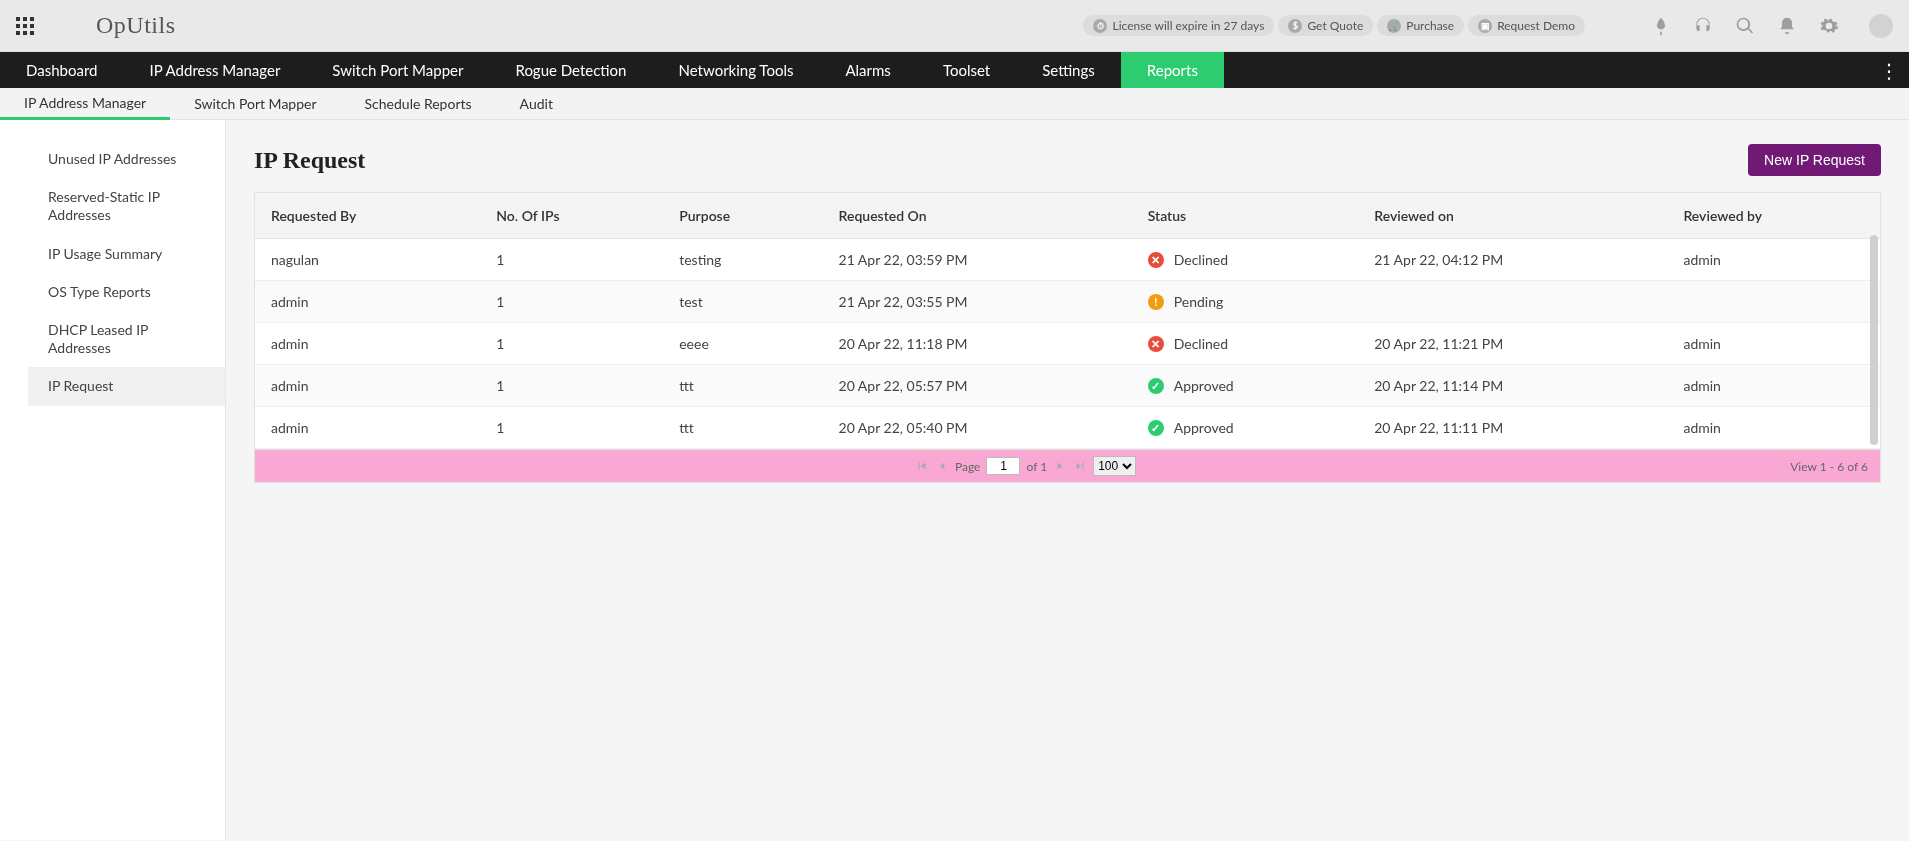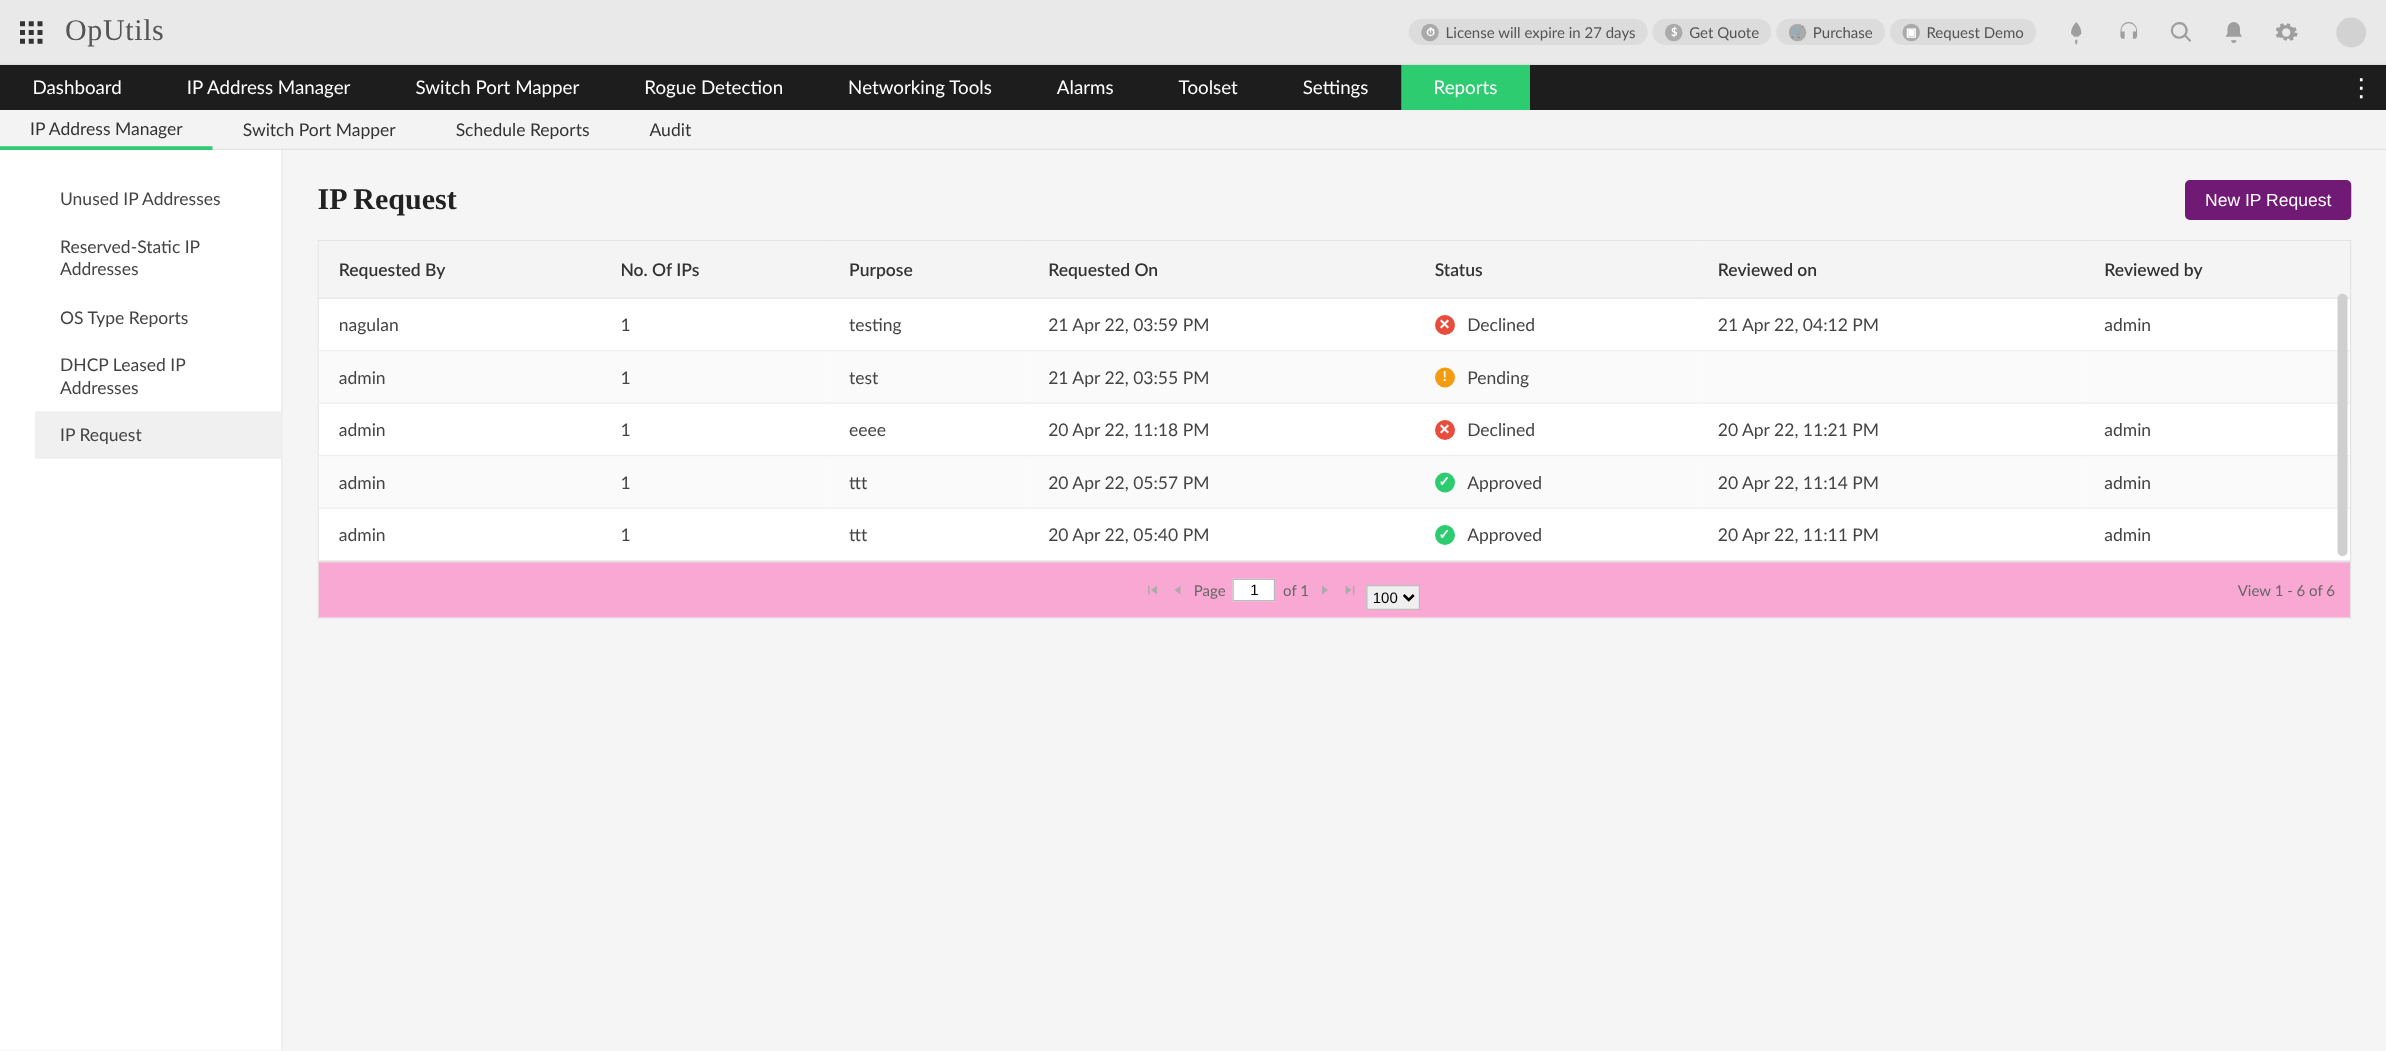--- a/index.html
+++ b/index.html
@@ -1,21 +1,21 @@
 <!DOCTYPE html>
 <html><head>
 <meta charset="utf-8">
 <style>
   * { box-sizing: border-box; margin: 0; padding: 0; }
   body { font-family: "Segoe UI", "Lato", sans-serif; background: #f5f5f5; color: #333; font-size: 14px; width: 1909px; }
 
   
   .top-header {
     display: flex; align-items: center; height: 52px;
-    background: #e9e9e9; padding: 0 16px; border-bottom: 1px solid #ddd;
+    background: #e9e9e9; padding: 0 16px; border-bottom: 1px solid #ddd; gap: 44px;
   }
   .apps-grid { width: 18px; height: 18px; display: grid;
     grid-template-columns: repeat(3,4px); grid-template-rows: repeat(3,4px);
     gap: 3px; margin-right: 18px; cursor: pointer; }
   .apps-grid span { background:#333; width:4px; height:4px; }
   .app-title { font-family: Georgia, serif; font-size: 24px; color:#555; letter-spacing:0.5px; }
   .top-spacer { flex:1; }
   .chips { display:flex; align-items:center; gap:4px; }
   .chip { display:inline-flex; align-items:center; gap:5px;
     background:#dcdcdc; border-radius:14px; padding:3px 10px; font-size:12px;
@@ -61,21 +61,21 @@
   .st-declined { background:#e74c3c; }
   .st-pending  { background:#f39c12; }
   .st-approved { background:#2ecc71; }
 
   
   .pager { display:flex; align-items:center; gap:6px; background:#f9a8d4;
     border-top:1px solid #e3e3e3; padding:6px 12px; font-size:12px; color:#666; }
   .pager .nav-ic { width:14px;height:14px; fill:#aaa; cursor:pointer; }
   .pager .spacer { flex:1; }
   .pager input { width:34px; text-align:center; border:1px solid #bbb; height:18px; font-size:12px; }
-  .pager select { border:1px solid #bbb; height:20px; font-size:12px;margin-top:12px; }
+  .pager select { border:1px solid #bbb; height:20px; font-size:12px; }
   .scroll-track { position:relative; }
   .scrollbar { position:absolute; right:2px; top:42px; width:8px; height:210px;
     background:#cfcfcf; border-radius:4px; }
 </style>
 </head>
 <body>
 
 <div class="top-header">
   <div class="apps-grid">
     <span></span>
@@ -156,20 +156,21 @@
     <div class="stab">Switch Port Mapper</div>
     <div class="stab">Schedule Reports</div>
     <div class="stab">Audit</div>
   </div>
 
 <div class="body">
   <div class="sidebar">
     <div id="side-items">
         <div class="side-item">Unused IP Addresses</div>
         <div class="side-item">Reserved-Static IP Addresses</div>
+        <div class="side-item">IP Usage Summary</div>
         <div class="side-item">OS Type Reports</div>
         <div class="side-item">DHCP Leased IP Addresses</div>
         <div class="side-item active">IP Request</div>
       </div>
   </div>
 
   <div class="main">
     <div class="main-head">
       <div class="page-title">IP Request</div>
       <button class="new-btn">New IP Request</button>

